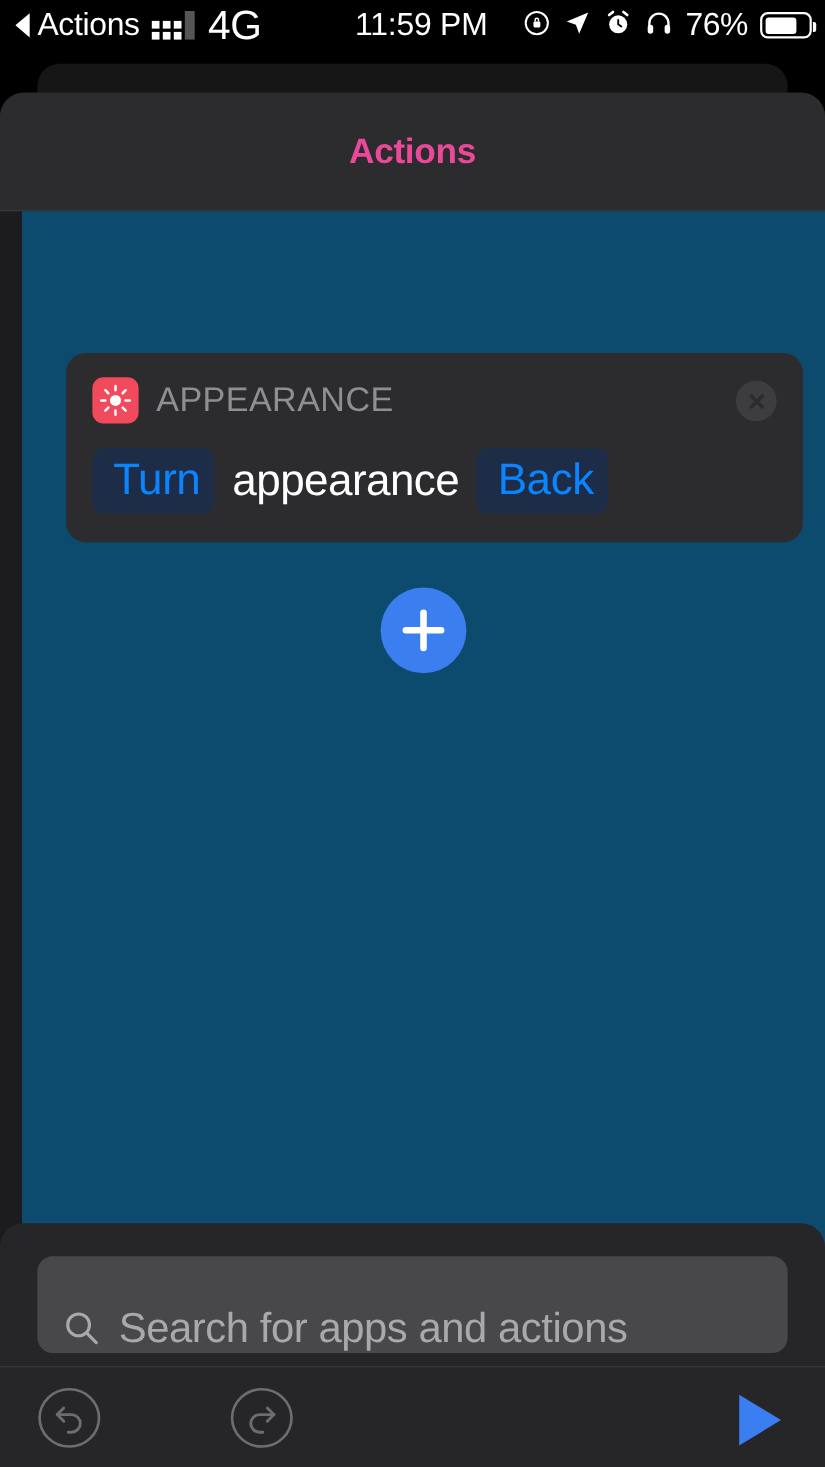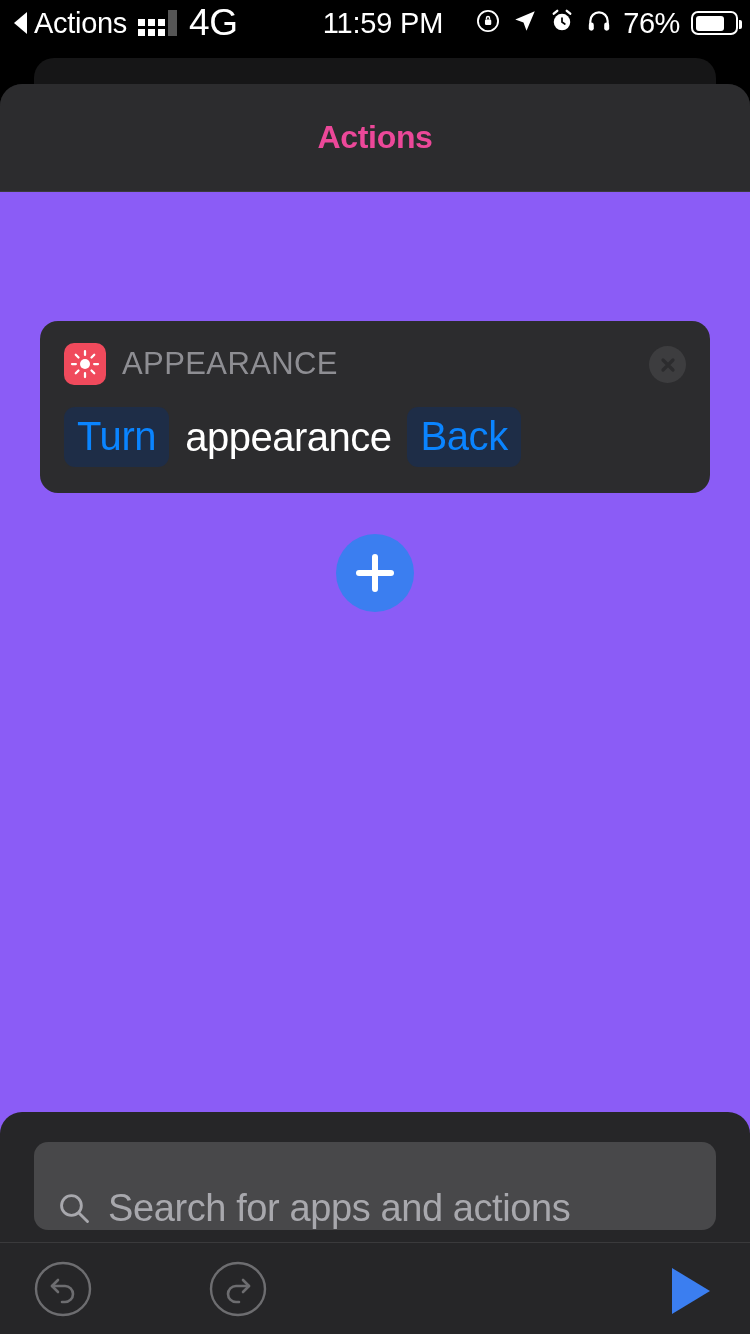--- a/index.html
+++ b/index.html
@@ -106,21 +106,22 @@
   .nav-back-label { font-size: 36px; letter-spacing: -0.4px; }
   .nav-title {
     width: 100%; text-align: center;
     color: #ec4899; font-size: 32px; font-weight: 700; letter-spacing: -0.3px;
   }
 
   
   .content {
     position: relative;
     height: 1000px;
-    background: #8b5cf6;
+    background: #0c4a6e;
+    margin-left: 20px;
   }
 
   .action-card {
     position: absolute; left: 40px; top: 129px;
     width: 670px;
     background: #2c2c2e;
     border-radius: 18px;
     padding: 22px 24px 26px 24px;
   }
   .card-head {
@@ -154,21 +155,21 @@
   .card-body {
     margin-top: 22px;
     display: flex; align-items: center; flex-wrap: wrap;
     gap: 0px;
   }
   .token {
     background: #1e2d47;
     color: #0a84ff;
     font-size: 40px;
     border-radius: 11px;
-    padding: 7px 13px 9px 13px;
+    padding: 7px 13px 9px 19px;
     letter-spacing: -0.4px;
     cursor: pointer;
     line-height: 1.1;
   }
   .plain {
     color: #fff;
     font-size: 40px;
     letter-spacing: -0.5px;
     padding: 0 16px;
     line-height: 1.1;

